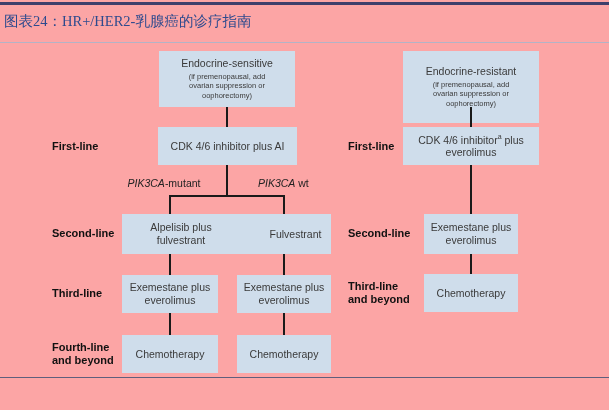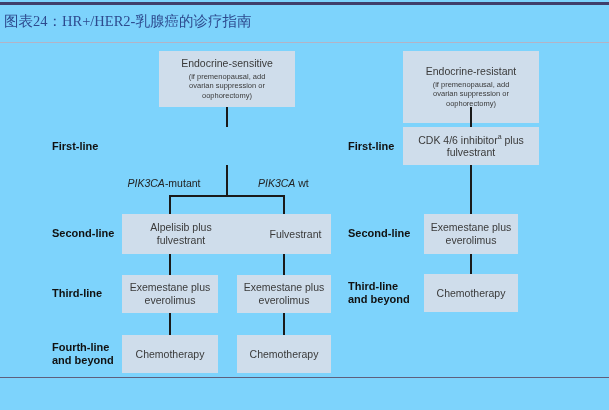--- a/index.html
+++ b/index.html
@@ -1,21 +1,21 @@
 <!DOCTYPE html>
 <html><head>
 <meta charset="utf-8">
 <style>
   * { box-sizing: border-box; margin: 0; padding: 0; }
   body { background: #ffffff; }
   .page {
     position: relative;
     width: 609px;
     height: 410px;
-    background: #7dd3fc;
+    background: #fca5a5;
     font-family: "Liberation Sans", sans-serif;
     overflow: hidden;
   }
   .rule-top {
     position: absolute; left: 0; top: 2px; width: 609px; height: 3px;
     background: #3f3f6b;
   }
   .figure-title {
     position: absolute; left: 4px; top: 12px;
     font-family: "Liberation Serif", serif;
@@ -67,20 +67,23 @@
 
   <div class="box" style="left:159px; top:51px; width:136px; height:56px;">
     <div class="box-main">Endocrine-sensitive</div>
     <div class="box-note">(if premenopausal, add
 ovarian suppression or
 oophorectomy)</div>
   </div>
 
   <div class="vline" style="left:226px; top:107px; height:20px;"></div>
 
+  <div class="box" style="left:158px; top:127px; width:139px; height:38px;">
+    <div class="box-main">CDK 4/6 inhibitor plus AI</div>
+  </div>
 
   <div class="vline" style="left:226px; top:165px; height:31px;"></div>
   <div class="hline" style="left:169px; top:195px; width:116px;"></div>
   <div class="vline" style="left:169px; top:195px; height:19px;"></div>
   <div class="vline" style="left:283px; top:195px; height:19px;"></div>
 
   <div class="branch-label right-aligned" style="left:115px; top:177px; width:98px;">
     <span class="gene">PIK3CA</span><span>-mutant</span>
   </div>
   <div class="branch-label" style="left:258px; top:177px;">
@@ -123,21 +126,21 @@
   <div class="box" style="left:403px; top:51px; width:136px; height:72px;">
     <div class="box-main">Endocrine-resistant</div>
     <div class="box-note">(if premenopausal, add
 ovarian suppression or
 oophorectomy)</div>
   </div>
 
   <div class="vline" style="left:470px; top:107px; height:20px;"></div>
 
   <div class="box" style="left:403px; top:127px; width:136px; height:38px;">
-    <div class="box-main"><span>CDK 4/6 inhibitor</span><sup>a</sup><span> plus fulvestrant</span></div>
+    <div class="box-main"><span>CDK 4/6 inhibitor</span><sup>a</sup><span> plus everolimus</span></div>
   </div>
 
   <div class="vline" style="left:470px; top:165px; height:49px;"></div>
 
   <div class="box" style="left:424px; top:214px; width:94px; height:40px;">
     <div class="box-main">Exemestane plus everolimus</div>
   </div>
 
   <div class="vline" style="left:470px; top:254px; height:20px;"></div>
 

